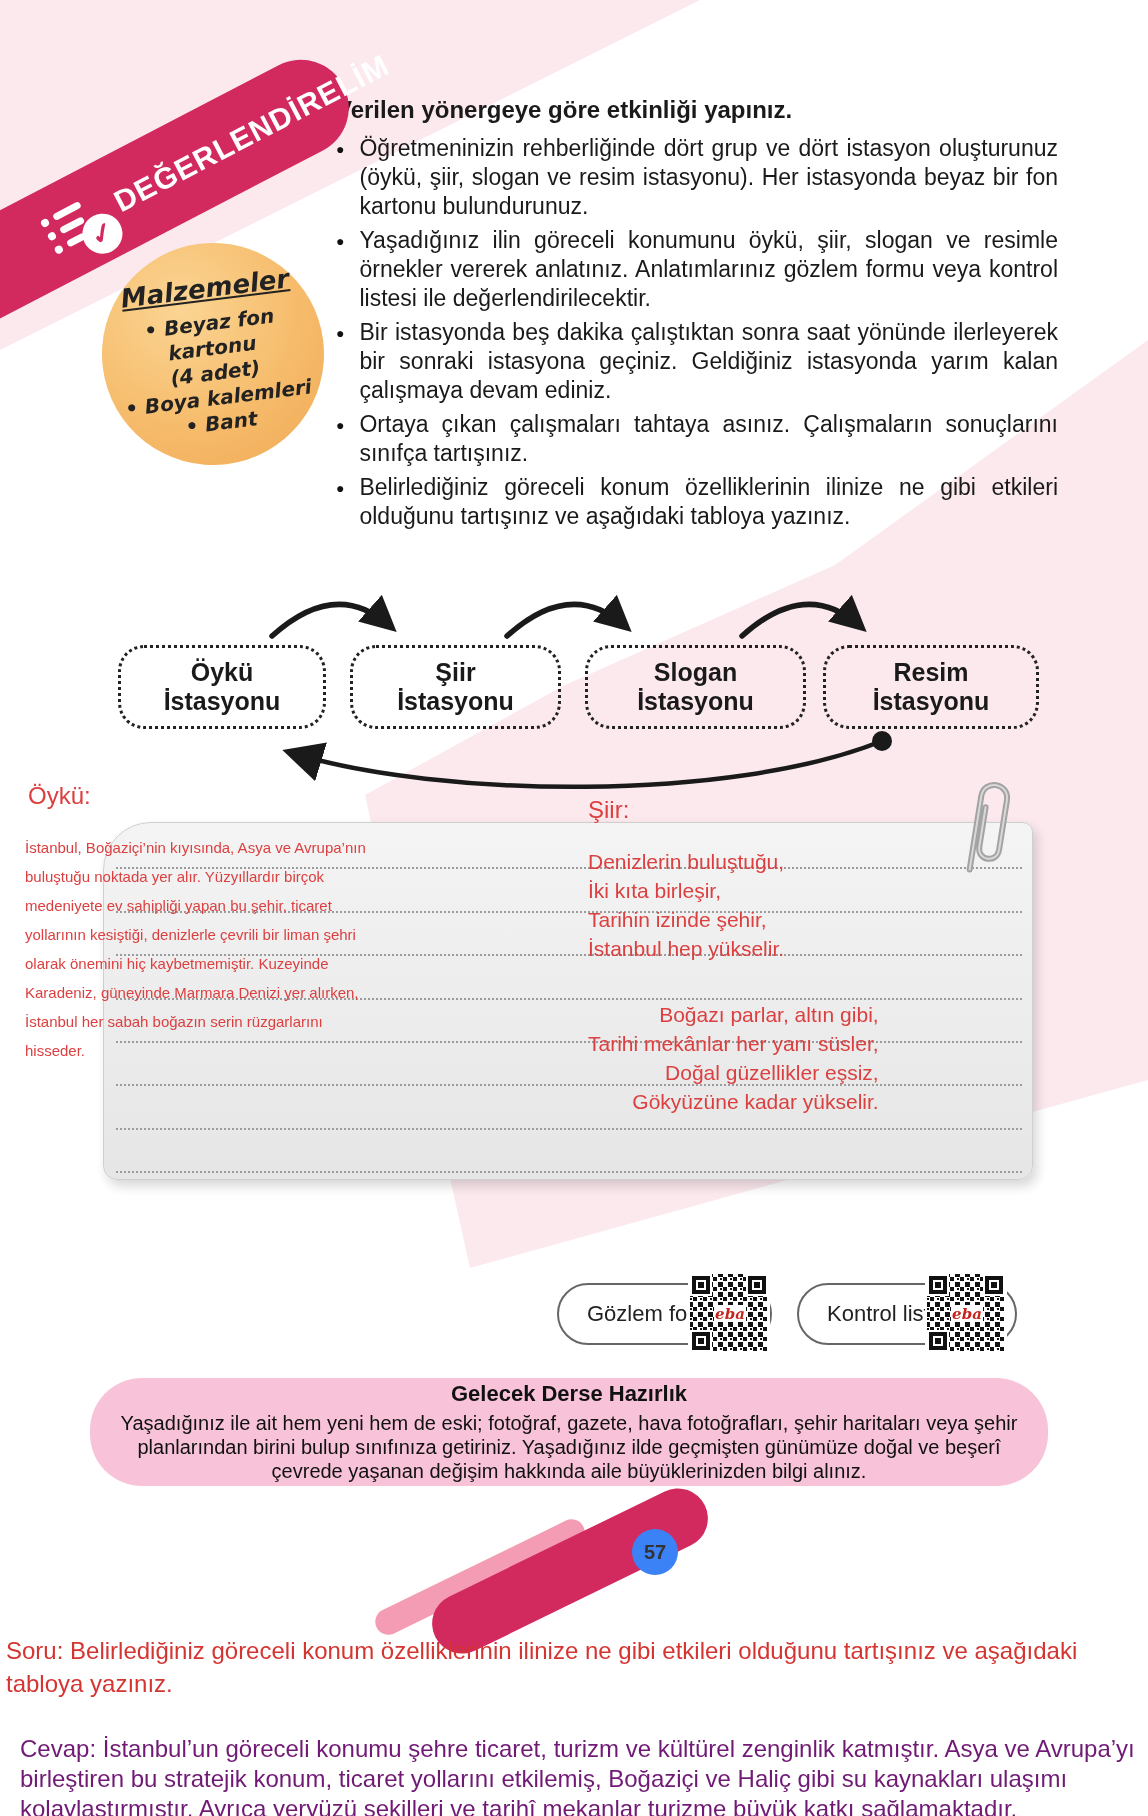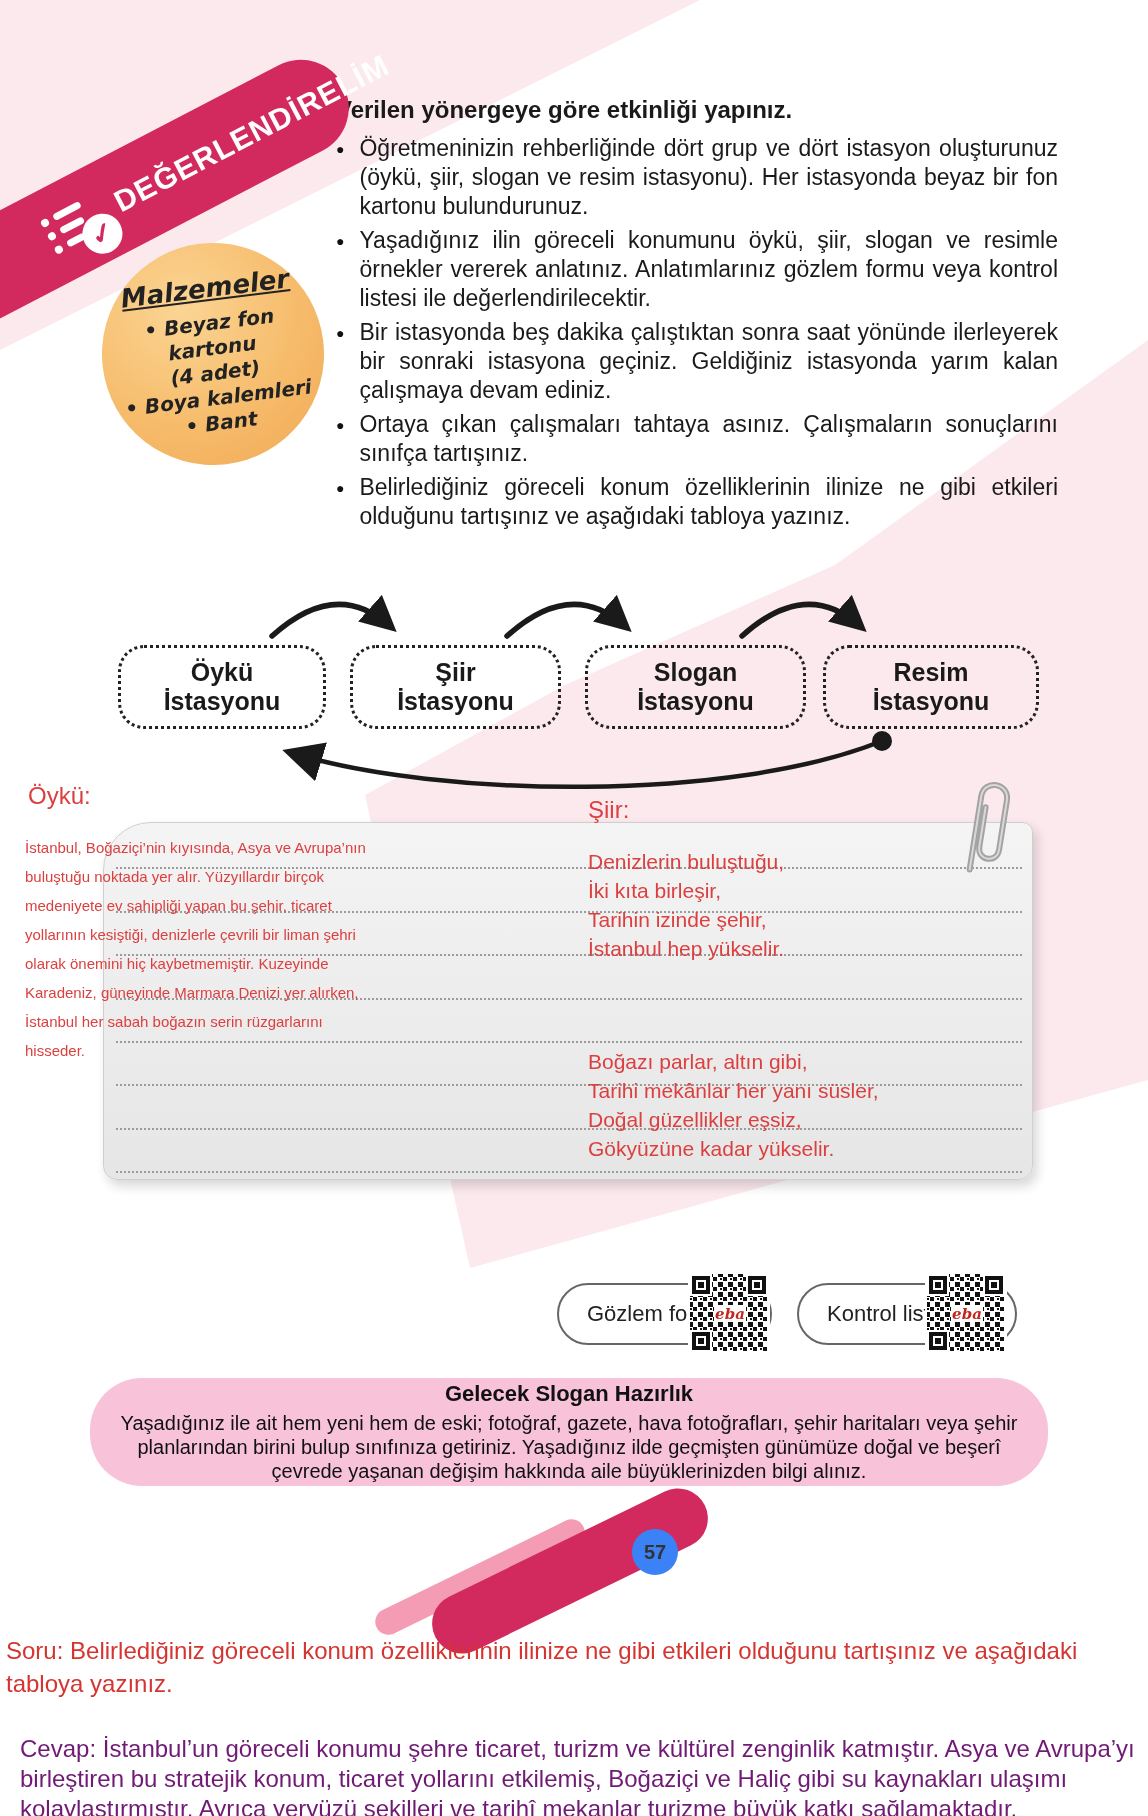--- a/index.html
+++ b/index.html
@@ -59,21 +59,21 @@
     box-shadow:4px 6px 12px rgba(0,0,0,0.16);z-index:1;}
   .rule{position:absolute;left:12px;right:10px;border-top:2px dotted #9b9b9b;height:0;}
 
   .paperclip{position:absolute;left:958px;top:768px;z-index:2;transform:rotate(9deg);}
 
   .red-label{position:absolute;color:#dc3f3f;font-size:24px;z-index:3;}
   .story-text{position:absolute;left:25px;top:833px;width:520px;color:#dc3f3f;font-size:15px;
     line-height:29px;white-space:pre-line;z-index:3;}
   .poem{position:absolute;left:588px;color:#dc3f3f;font-size:21px;line-height:29px;
     white-space:pre-line;z-index:3;}
-  .poem.s1{top:847px;} .poem.s2{top:1047px;}
+  .poem.s1{top:847px;} .poem.s2{top:1000px;text-align:right;}
 
   
   .pill{position:absolute;top:1283px;height:62px;border:2px solid #666;border-radius:32px;
     background:#fff;display:flex;align-items:center;z-index:2;box-sizing:border-box;}
   .pill-label{font-size:22px;color:#222;padding-left:28px;white-space:nowrap;}
   .pill1{left:557px;width:215px;} .pill2{left:797px;width:220px;}
   .qr{position:absolute;top:1272px;width:82px;height:82px;z-index:3;background:#fff;}
   .qr1{left:688px;} .qr2{left:925px;}
 
   
@@ -270,21 +270,21 @@
       <rect x="66" y="10" width="6" height="6" fill="#111"></rect>
     <rect x="2" y="58" width="22" height="22" fill="#fff"></rect>
       <rect x="4" y="60" width="18" height="18" fill="#111"></rect>
       <rect x="8" y="64" width="10" height="10" fill="#fff"></rect>
       <rect x="10" y="66" width="6" height="6" fill="#111"></rect>
     <rect x="26" y="33" width="32" height="17" fill="#fff"></rect>
     <text x="42" y="47" text-anchor="middle" font-family="DejaVu Serif, serif" font-style="italic" font-weight="bold" font-size="15" fill="#c4261d">eba</text>
   </svg>
 
   <div class="prep">
-    <div class="prep-title">Gelecek Slogan Hazırlık</div>
+    <div class="prep-title">Gelecek Derse Hazırlık</div>
     <div class="prep-body">Yaşadığınız ile ait hem yeni hem de eski; fotoğraf, gazete, hava fotoğrafları, şehir haritaları veya şehir planlarından birini bulup sınıfınıza getiriniz. Yaşadığınız ilde geçmişten günümüze doğal ve beşerî çevrede yaşanan değişim hakkında aile büyüklerinizden bilgi alınız.</div>
   </div>
 
   <div class="stripe-light"></div>
   <div class="stripe-dark"></div>
   <div class="pagenum">57</div>
 
   <div class="qa-q">Soru: Belirlediğiniz göreceli konum özelliklerinin ilinize ne gibi etkileri olduğunu tartışınız ve aşağıdaki tabloya yazınız.</div>
   <div class="qa-a">Cevap: İstanbul’un göreceli konumu şehre ticaret, turizm ve kültürel zenginlik katmıştır. Asya ve Avrupa’yı birleştiren bu stratejik konum, ticaret yollarını etkilemiş, Boğaziçi ve Haliç gibi su kaynakları ulaşımı kolaylaştırmıştır. Ayrıca yeryüzü şekilleri ve tarihî mekanlar turizme büyük katkı sağlamaktadır.</div>
 

